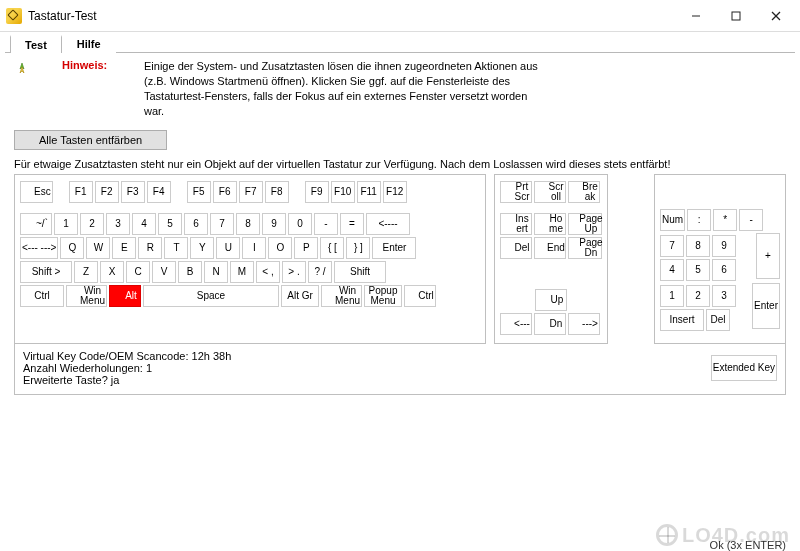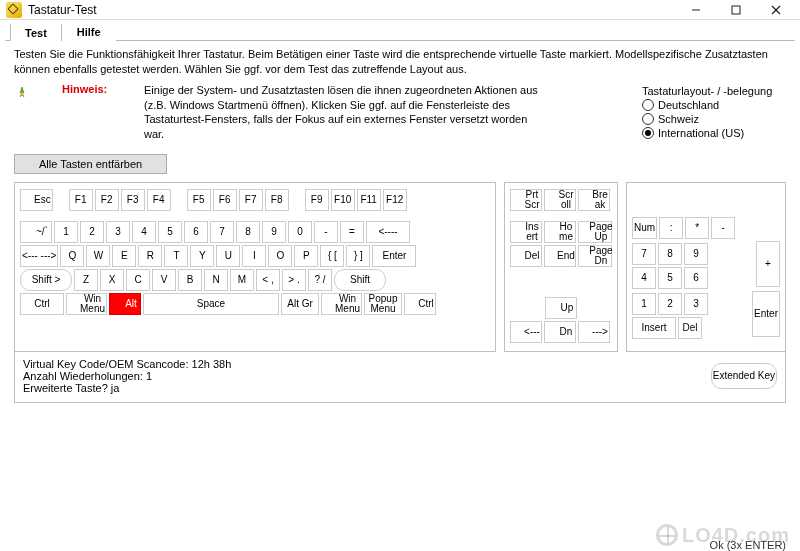--- a/index.html
+++ b/index.html
@@ -7,21 +7,21 @@
   body {
     font-family: "Segoe UI", Tahoma, sans-serif;
     font-size: 11px;
     background: #fff;
     width: 800px;
     height: 551px;
     position: relative;
     color: #000;
   }
   .titlebar {
-    height: 20px;
+    height: 32px;
     border-bottom: 1px solid #ddd;
     display: flex;
     align-items: center;
     padding: 0 4px 0 6px;
     background: #fff;
   }
   .titlebar .icon {
     width: 16px; height: 16px;
     background: linear-gradient(135deg, #f7d24a 40%, #e5a800 100%);
     border-radius: 2px;
@@ -109,38 +109,38 @@
     display:flex;
     gap:8px;
   }
   .kb-main, .kb-nav, .kb-num {
     border:1px solid #bfbfbf;
     padding:4px 5px 6px 5px;
     font-size:10px;
   }
   .kb-main { flex:1; }
   .kb-nav { width:114px; }
-  .kb-num { width:160px; }
+  .kb-num { width:132px;margin-left:38px; }
   .krow { display:flex; gap:2px; margin:2px 0; }
   .kgap { width:12px; }
   .k {
     border:1px solid #ccc;
     background:#fff;
     height:22px;
     display:flex; align-items:center; justify-content:center;
     font-size:10px;
     min-width:24px;
     text-align:center;
     line-height:1.05;
     padding:0 1px;
   }
   .k.w2  { min-width:32px;padding-left:13px; }
   .k.w25 { min-width:38px; }
   .k.w3  { min-width:44px; }
-  .k.w35 { min-width:52px;border-radius:10px; }
+  .k.w35 { min-width:52px; }
   .k.wsp { min-width:136px; }
   .k.press { background:#f00; color:#fff; border-color:#d00; }
   .k.tall { height:46px; }
   .keylbl { white-space:pre-line; text-align:center; }
   .status {
     border:1px solid #bfbfbf;
     border-top:none;
     padding:6px 8px 8px 8px;
     font-size:11px;
     display:flex;
@@ -191,53 +191,38 @@
       </svg>
   </div>
 </div>
 
 <div class="tabs">
   <div class="tab active">Test</div>
   <div class="tab">Hilfe</div>
 </div>
 
 <div class="content">
-  <div class="intro">Testen Sie die Funktionsfähigkeit Ihrer Tastatur. Beim Betätigen einer Taste wird die entsprechende virtuelle Taste markiert. Modellspezifische Zusatztasten können ebenfalls getestet werden. Wählen Sie ggf. vor dem Test das zutreffende Layout aus.</div>
 
   <div class="hintrow" style="max-width:530px;gap:32px;">
     <span class="hinticon">
       <svg width="16" height="16" viewBox="0 0 16 16">
         <path d="M8 2 L10 8 L8 6 L6 8 Z" fill="#6BBE2E" stroke="#3a7a12" stroke-width="0.6"></path>
         <path d="M8 6 L10 12 L8 10 L6 12 Z" fill="#E8C74B" stroke="#a58300" stroke-width="0.6"></path>
       </svg>
     </span>
     <span class="hintlabel">Hinweis:</span>
     <span class="hintbody">Einige der System- und Zusatztasten lösen die ihnen zugeordneten Aktionen aus (z.B. Windows Startmenü öffnen). Klicken Sie ggf. auf die Fensterleiste des Tastaturtest-Fensters, falls der Fokus auf ein externes Fenster versetzt worden war.</span>
   </div>
 
-  <div class="layoutbox">
-    <div class="lt">Tastaturlayout- / -belegung</div>
-    <div class="radio-row">
-      <span class="radio"></span>
-      <span>Deutschland</span>
-    </div>
-    <div class="radio-row">
-      <span class="radio"></span>
-      <span>Schweiz</span>
-    </div>
-    <div class="radio-row">
-      <span class="radio sel"></span>
-      <span>International (US)</span>
-    </div>
-  </div>
 
   <div class="controls-row">
     <div class="btn">Alle Tasten entfärben</div>
   </div>
 
+  <div class="note2">Für etwaige Zusatztasten steht nur ein Objekt auf der virtuellen Tastatur zur Verfügung. Nach dem Loslassen wird dieses stets entfärbt!</div>
 
   <div class="kbwrap">
 
     <div class="kb-main">
       <div class="krow">
         <div class="k w2">Esc</div>
         <div class="kgap"></div>
         <div class="k">F1</div>
         <div class="k">F2</div>
         <div class="k">F3</div>

